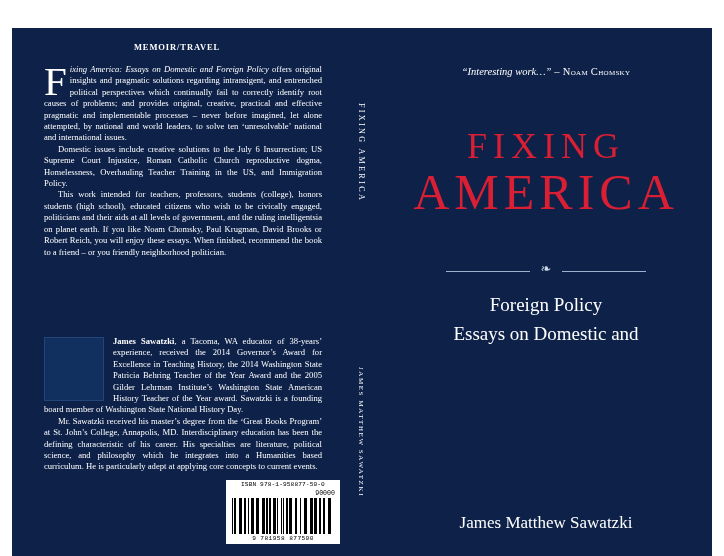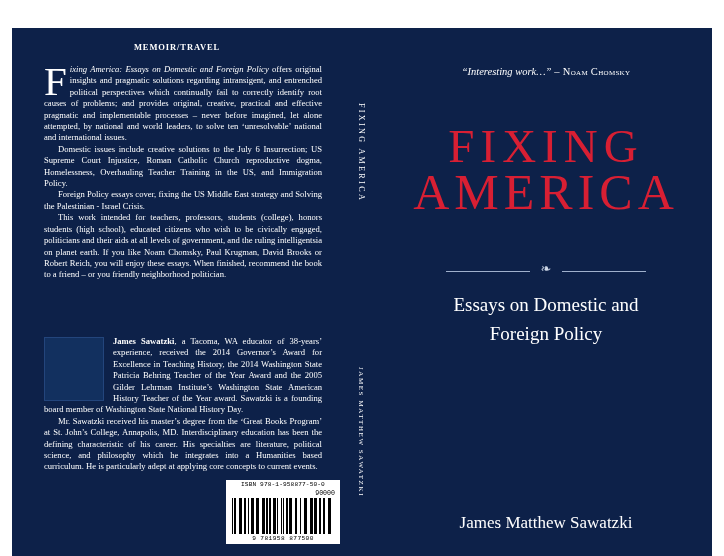--- a/index.html
+++ b/index.html
@@ -205,21 +205,21 @@
   .title-main {
     position: absolute;
     left: 0;
     top: 95px;
     width: 332px;
     text-align: center;
     color: #d81f33;
     font-family: "Liberation Serif", serif;
   }
   .title-line1 {
-    font-size: 47px;
+    font-size: 36px;
     letter-spacing: 6px;
     line-height: 46px;
   }
   .title-line2 {
     font-size: 50px;
     letter-spacing: 5px;
     line-height: 46px;
   }
 
   .ornament {
@@ -277,21 +277,20 @@
     <div class="back-panel">
 
       <div class="genre-label">MEMOIR/TRAVEL</div>
 
       <div class="blurb">
         <p class="first">
           <span class="dropcap">F</span>
           <i>ixing America: Essays on Domestic and Foreign Policy</i><span> offers original insights and pragmatic solutions regarding intransigent, and entrenched political perspectives which continually fail to correctly identify root causes of problems; and provides original, creative, practical and effective pragmatic and implementable processes – never before imagined, let alone attempted, by national and world leaders, to solve ten ‘unresolvable’ national and international issues.</span>
         </p>
         <p>Domestic issues include creative solutions to the July 6 Insurrection; US Supreme Court Injustice, Roman Catholic Church reproductive dogma, Homelessness, Overhauling Teacher Training in the US, and Immigration Policy.</p>
-        <p>Foreign Policy essays cover, fixing the US Middle East strategy and Solving the Palestinian - Israel Crisis.</p>
         <p>This work intended for teachers, professors, students (college), honors students (high school), educated citizens who wish to be civically engaged, politicians and their aids at all levels of government, and the ruling intelligentsia on planet earth.  If you like Noam Chomsky, Paul Krugman, David Brooks or Robert Reich, you will enjoy these essays.  When finished, recommend the book to a friend – or you friendly neighborhood politician.</p>
       </div>
 
       <div class="author-block">
         <div class="author-photo"></div>
         <p class="first">
           <span class="author-name">James Sawatzki</span><span>, a Tacoma, WA educator of 38-years’ experience, received the 2014 Governor’s Award for Excellence in Teaching History, the 2014 Washington State Patricia Behring Teacher of the Year Award and the 2005 Gilder Lehrman Institute’s Washington State American History Teacher of the Year award. Sawatzki is a founding board member of Washington State National History Day.</span>
         </p>
         <p>Mr. Sawatzki received his master’s degree from the ‘Great Books Program’ at St. John’s College, Annapolis, MD.  Interdisciplinary education has been the defining characteristic of his career.   His specialties are literature, political science, and philosophy which he integrates into a Humanities based curriculum. He is particularly adept at applying core concepts to current events.</p>
       </div>
@@ -344,21 +343,21 @@
         <div class="title-line2">AMERICA</div>
       </div>
 
       <div class="ornament">
         <div class="rule left"></div>
         <div class="glyph">❧</div>
         <div class="rule right"></div>
       </div>
 
       <div class="subtitle">
+        <div>Foreign Policy</div>
         <div>Essays on Domestic and</div>
-        <div>Foreign Policy</div>
       </div>
 
       <div class="front-author">James Matthew Sawatzki</div>
     </div>
 
   </div>
 </div>
 
 </body></html>

